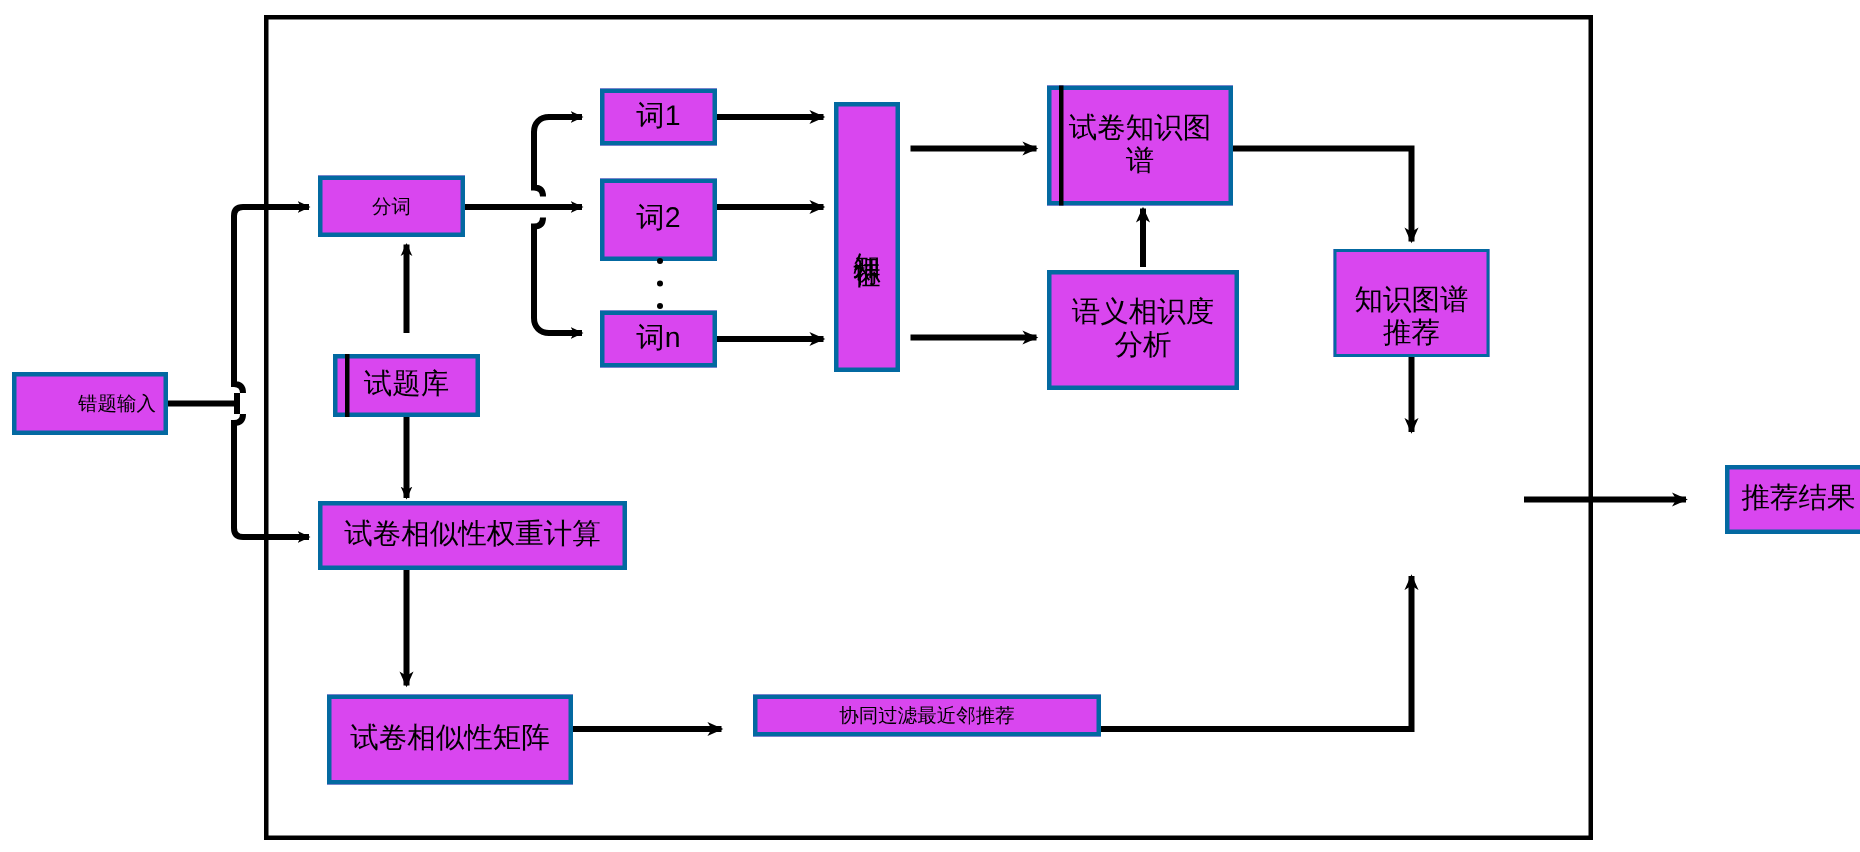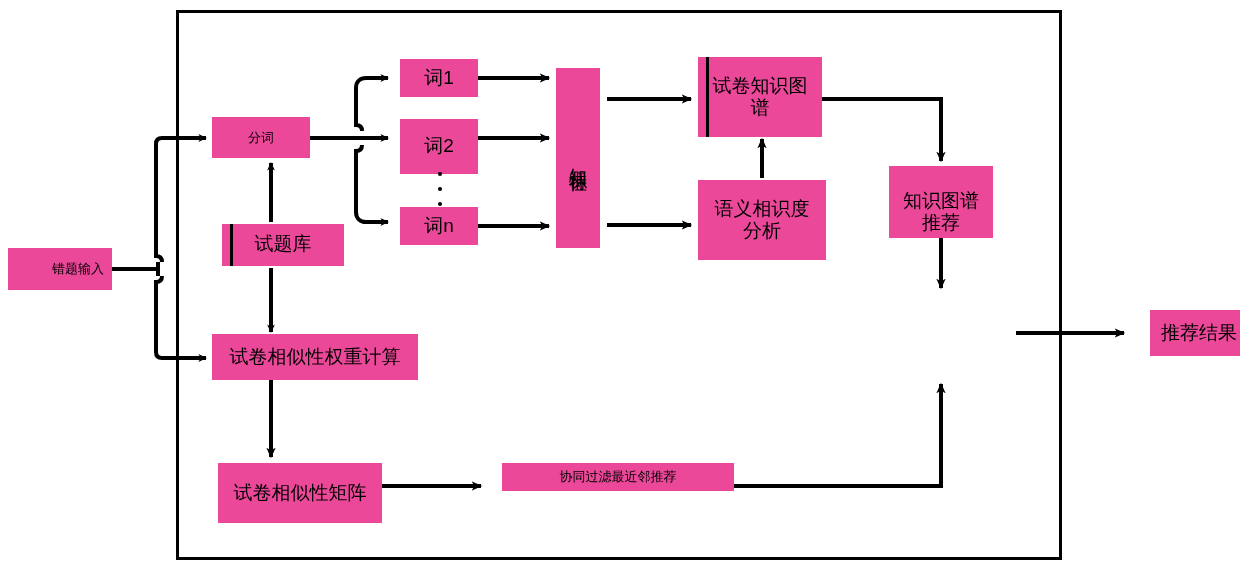--- a/index.html
+++ b/index.html
@@ -20,22 +20,22 @@
   svg.wires {
     position: absolute;
     left: 0;
     top: 0;
     width: 1240px;
     height: 568px;
   }
   .node {
     position: absolute;
     box-sizing: border-box;
-    background: #ec4899;
-    border: 3px solid #ec4899;
+    background: #d946ef;
+    border: 3px solid #0369a1;
     display: flex;
     align-items: center;
     justify-content: center;
     text-align: center;
     color: #000000;
     line-height: 1.18;
     z-index: 3;
   }
   .node .lbl {
     display: block;
@@ -154,21 +154,21 @@
   </svg>
 
   <div class="node fs20" style="left:8px; top:248px; width:104px; height:42px;padding-left:36px;">
     <span class="lbl">错题输入</span>
   </div>
 
   <div class="node fs20" style="left:212px; top:117px; width:98px; height:41px;">
     <span class="lbl">分词</span>
   </div>
 
-  <div class="node db fs19" style="left:222px; top:224px; width:122px; height:42px;font-family:Liberation Mono, monospace;">
+  <div class="node db fs19" style="left:222px; top:236px; width:98px; height:42px;">
     <span class="lbl">试题库</span>
   </div>
 
   <div class="node fs19" style="left:400px; top:59px; width:78px; height:38px;">
     <span class="lbl">词1</span>
   </div>
 
   <div class="node fs19" style="left:400px; top:119px; width:78px; height:55px;">
     <span class="lbl">词2</span>
   </div>

